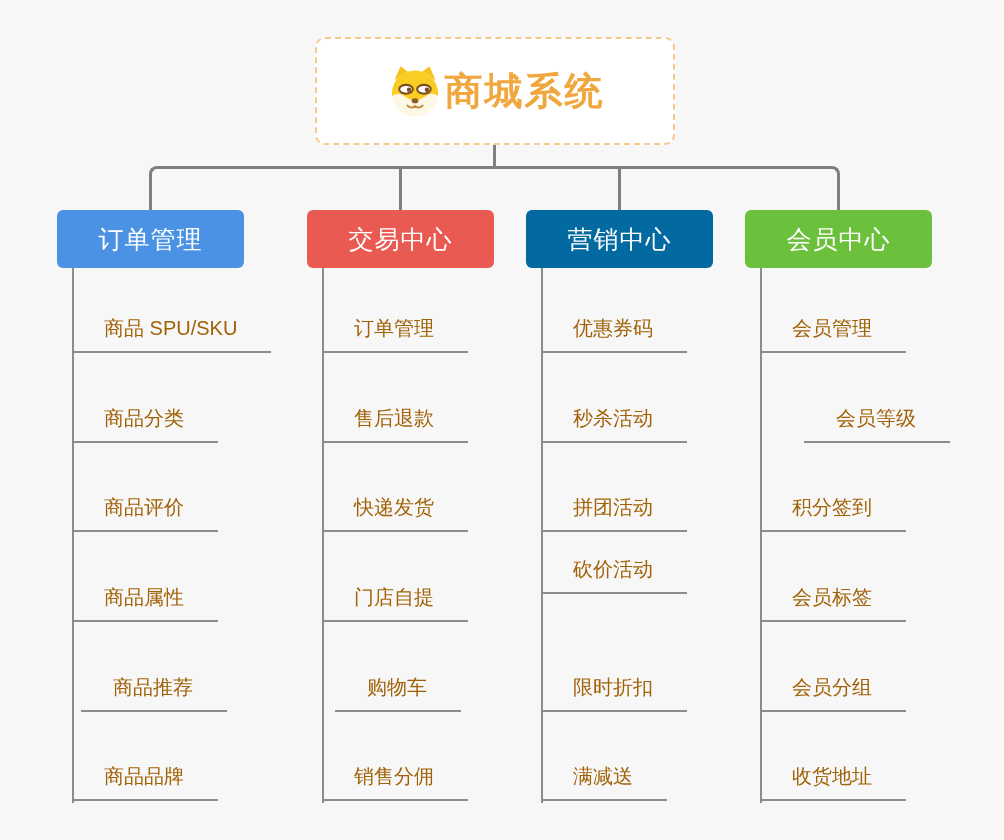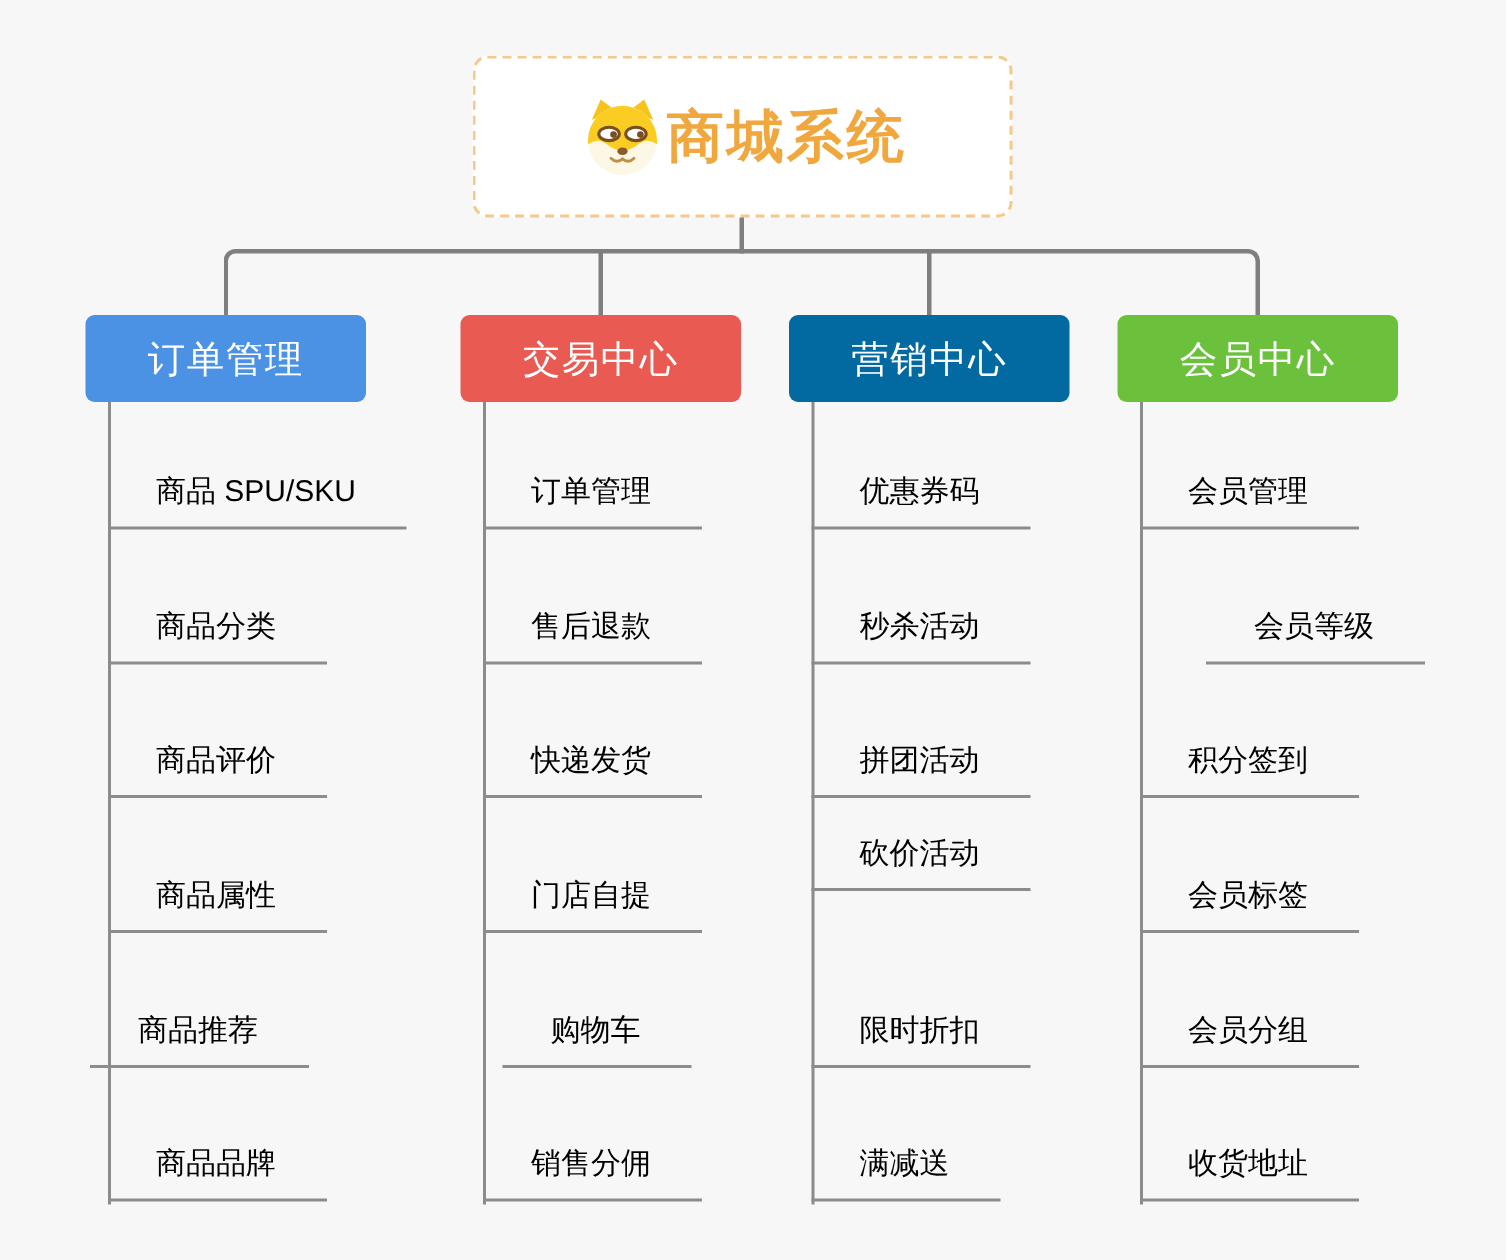--- a/index.html
+++ b/index.html
@@ -51,21 +51,21 @@
   
   .branch-trunk{
     position:absolute;top:268px;width:2px;height:535px;background:#8c8c8c;
   }
 
   
   .leaf-node{
     position:absolute;
     padding:0 34px 9px 32px;
     border-bottom:2px solid #8c8c8c;
-    font-size:20px;line-height:28px;color:#000000;
+    font-size:20px;line-height:28px;color:#a16207;
     white-space:nowrap;cursor:default;
   }
 </style>
 </head>
 <body>
 
 <div class="canvas">
 
   <div class="root-node">
     <svg class="root-icon" viewBox="0 0 68 62" aria-hidden="true">
@@ -95,21 +95,21 @@
   <div class="conn conn-drop" style="left:399px"></div>
   <div class="conn conn-drop" style="left:618px"></div>
 
   <div id="branches">
       <div class="branch-node" style="left: 57px; background: rgb(75, 146, 229);">订单管理</div>
       <div class="branch-trunk" style="left: 72px; height: 535px;"></div>
       <div class="leaf-node" style="left: 72px; top: 314px;">商品 SPU/SKU</div>
       <div class="leaf-node" style="left: 72px; top: 404px;">商品分类</div>
       <div class="leaf-node" style="left: 72px; top: 493px;">商品评价</div>
       <div class="leaf-node" style="left: 72px; top: 583px;">商品属性</div>
-      <div class="leaf-node" style="left: 60px; top: 673px;">商品推荐</div>
+      <div class="leaf-node" style="left: 81px; top: 673px;">商品推荐</div>
       <div class="leaf-node" style="left: 72px; top: 762px;">商品品牌</div>
       <div class="branch-node" style="left: 307px; background: rgb(232, 90, 82);">交易中心</div>
       <div class="branch-trunk" style="left: 322px; height: 535px;"></div>
       <div class="leaf-node" style="left: 322px; top: 314px; font-family: Liberation Serif, serif;">订单管理</div>
       <div class="leaf-node" style="left: 322px; top: 404px;">售后退款</div>
       <div class="leaf-node" style="left: 322px; top: 493px;">快递发货</div>
       <div class="leaf-node" style="left: 322px; top: 583px;">门店自提</div>
       <div class="leaf-node" style="left: 322px; top: 673px; margin-left: 13px;">购物车</div>
       <div class="leaf-node" style="left: 322px; top: 762px;">销售分佣</div>
       <div class="branch-node" style="left: 526px; background: #0369a1;">营销中心</div>

